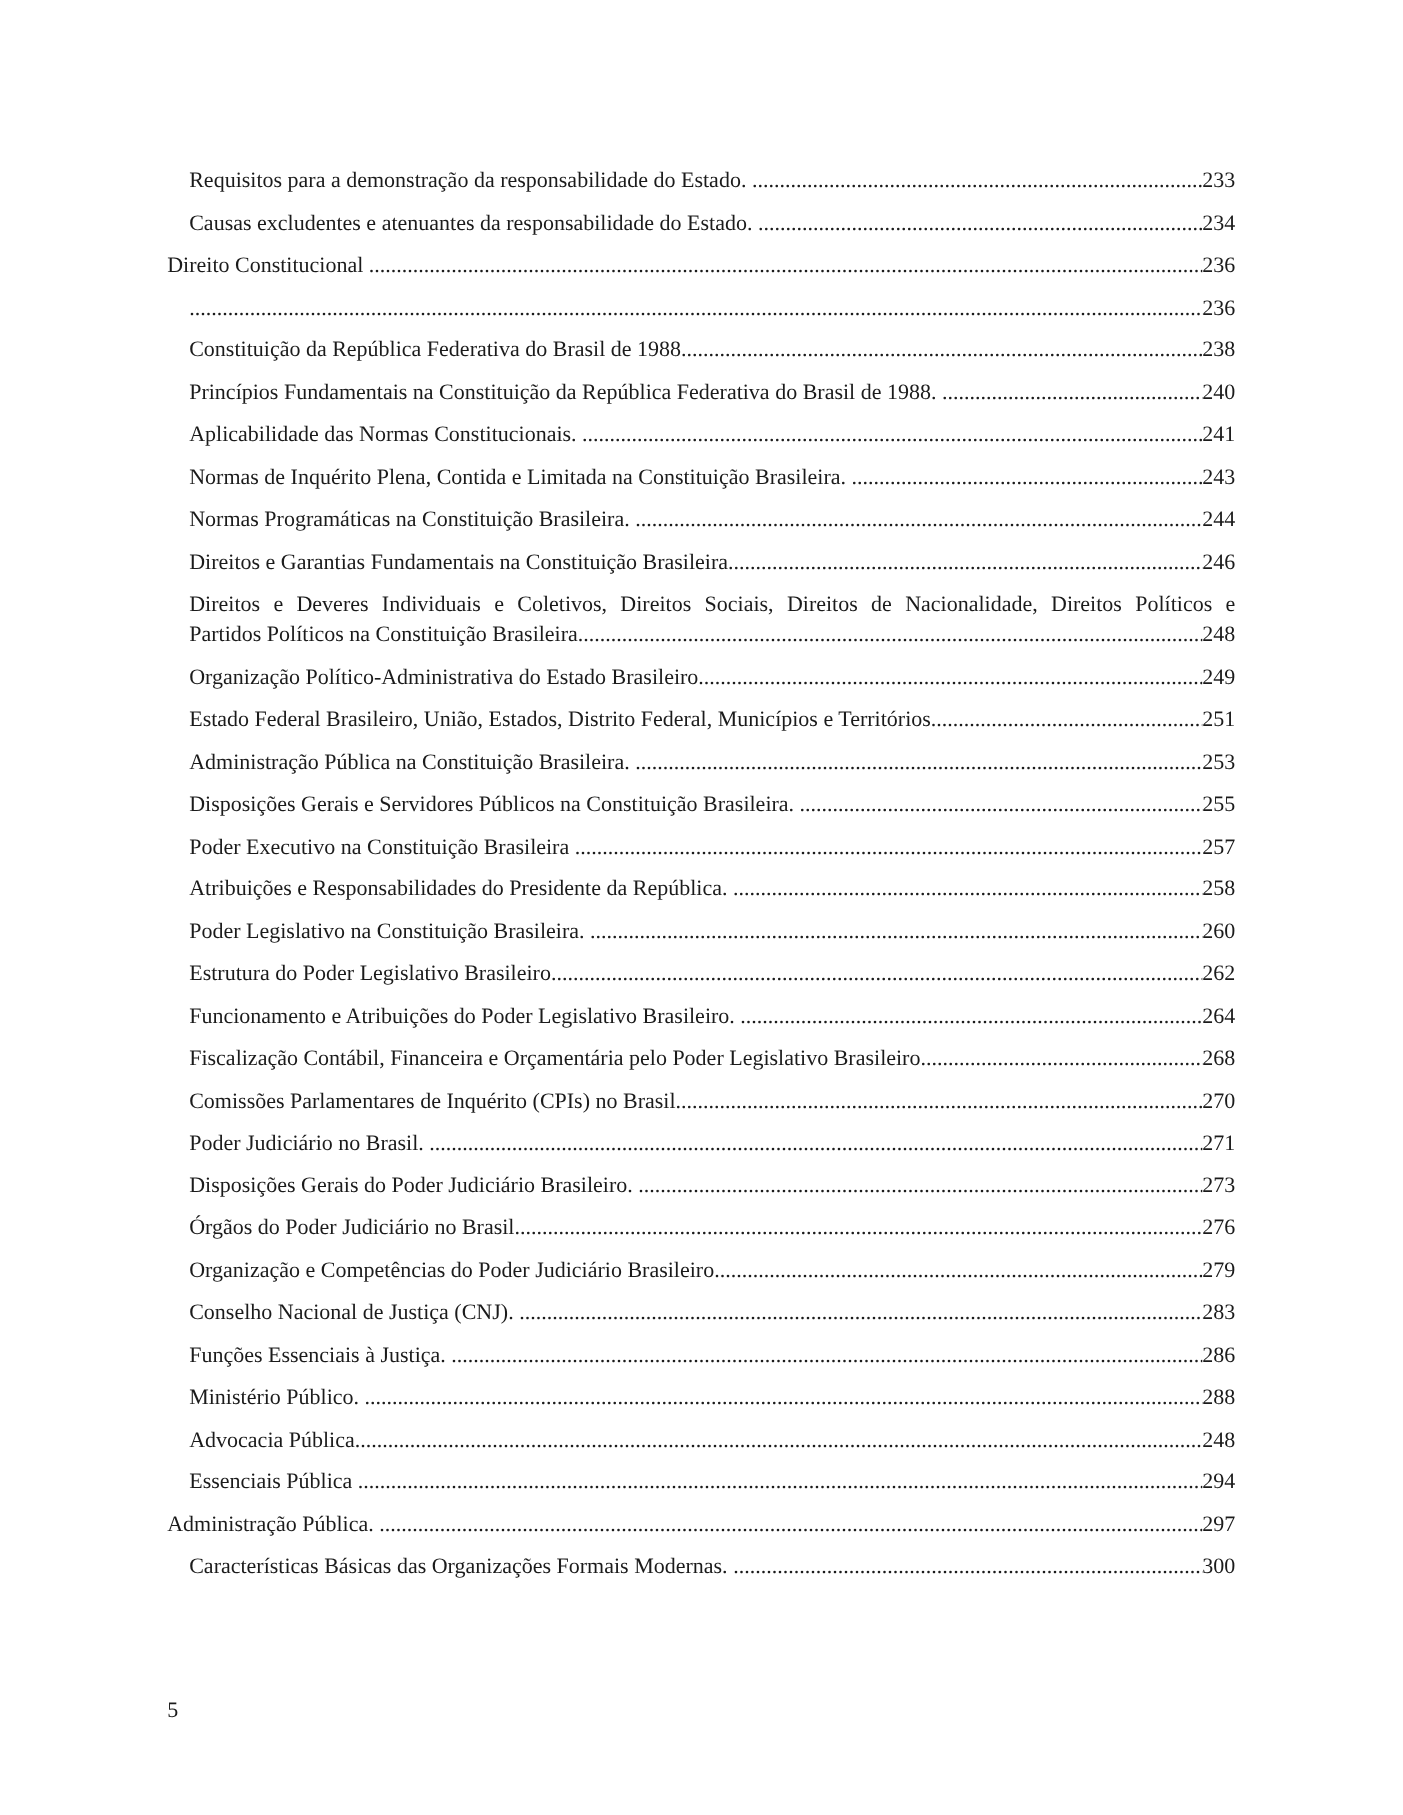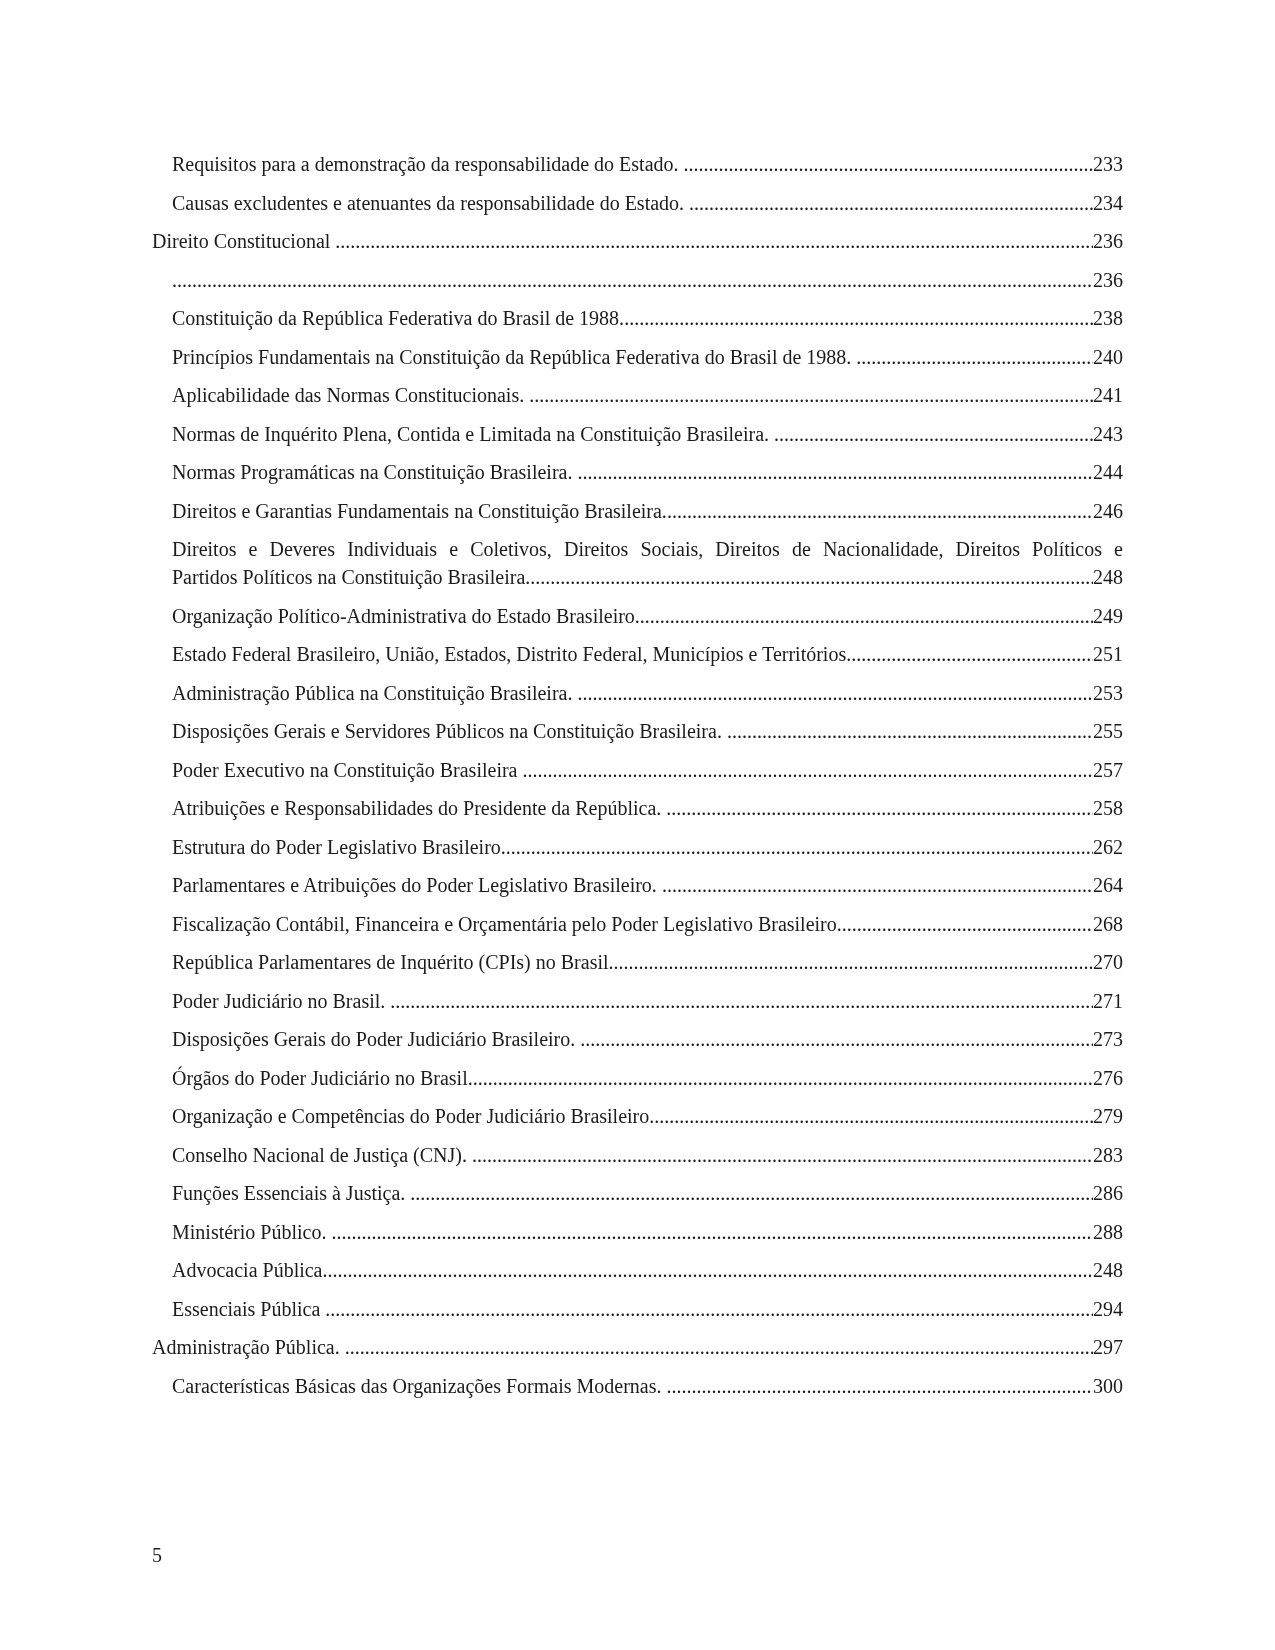--- a/index.html
+++ b/index.html
@@ -185,45 +185,53 @@
 
     <div class="row">
       <span class="title">Atribuições e Responsabilidades do Presidente da República. </span>
       <span class="leader"></span>
       <span class="pageno">258</span>
     </div>
   </div>
     <div class="entry lvl1">
 
     <div class="row">
+      <span class="title">Poder Legislativo na Constituição Brasileira. </span>
+      <span class="leader"></span>
+      <span class="pageno">260</span>
+    </div>
+  </div>
+    <div class="entry lvl1">
+
+    <div class="row">
       <span class="title">Estrutura do Poder Legislativo Brasileiro.</span>
       <span class="leader"></span>
       <span class="pageno">262</span>
     </div>
   </div>
     <div class="entry lvl1">
 
     <div class="row">
-      <span class="title">Parlamentares e Atribuições do Poder Legislativo Brasileiro. </span>
+      <span class="title">Funcionamento e Atribuições do Poder Legislativo Brasileiro. </span>
       <span class="leader"></span>
       <span class="pageno">264</span>
     </div>
   </div>
     <div class="entry lvl1">
 
     <div class="row">
       <span class="title">Fiscalização Contábil, Financeira e Orçamentária pelo Poder Legislativo Brasileiro.</span>
       <span class="leader"></span>
       <span class="pageno">268</span>
     </div>
   </div>
     <div class="entry lvl1">
 
     <div class="row">
-      <span class="title">República Parlamentares de Inquérito (CPIs) no Brasil.</span>
+      <span class="title">Comissões Parlamentares de Inquérito (CPIs) no Brasil.</span>
       <span class="leader"></span>
       <span class="pageno">270</span>
     </div>
   </div>
     <div class="entry lvl1">
 
     <div class="row">
       <span class="title">Poder Judiciário no Brasil. </span>
       <span class="leader"></span>
       <span class="pageno">271</span>

